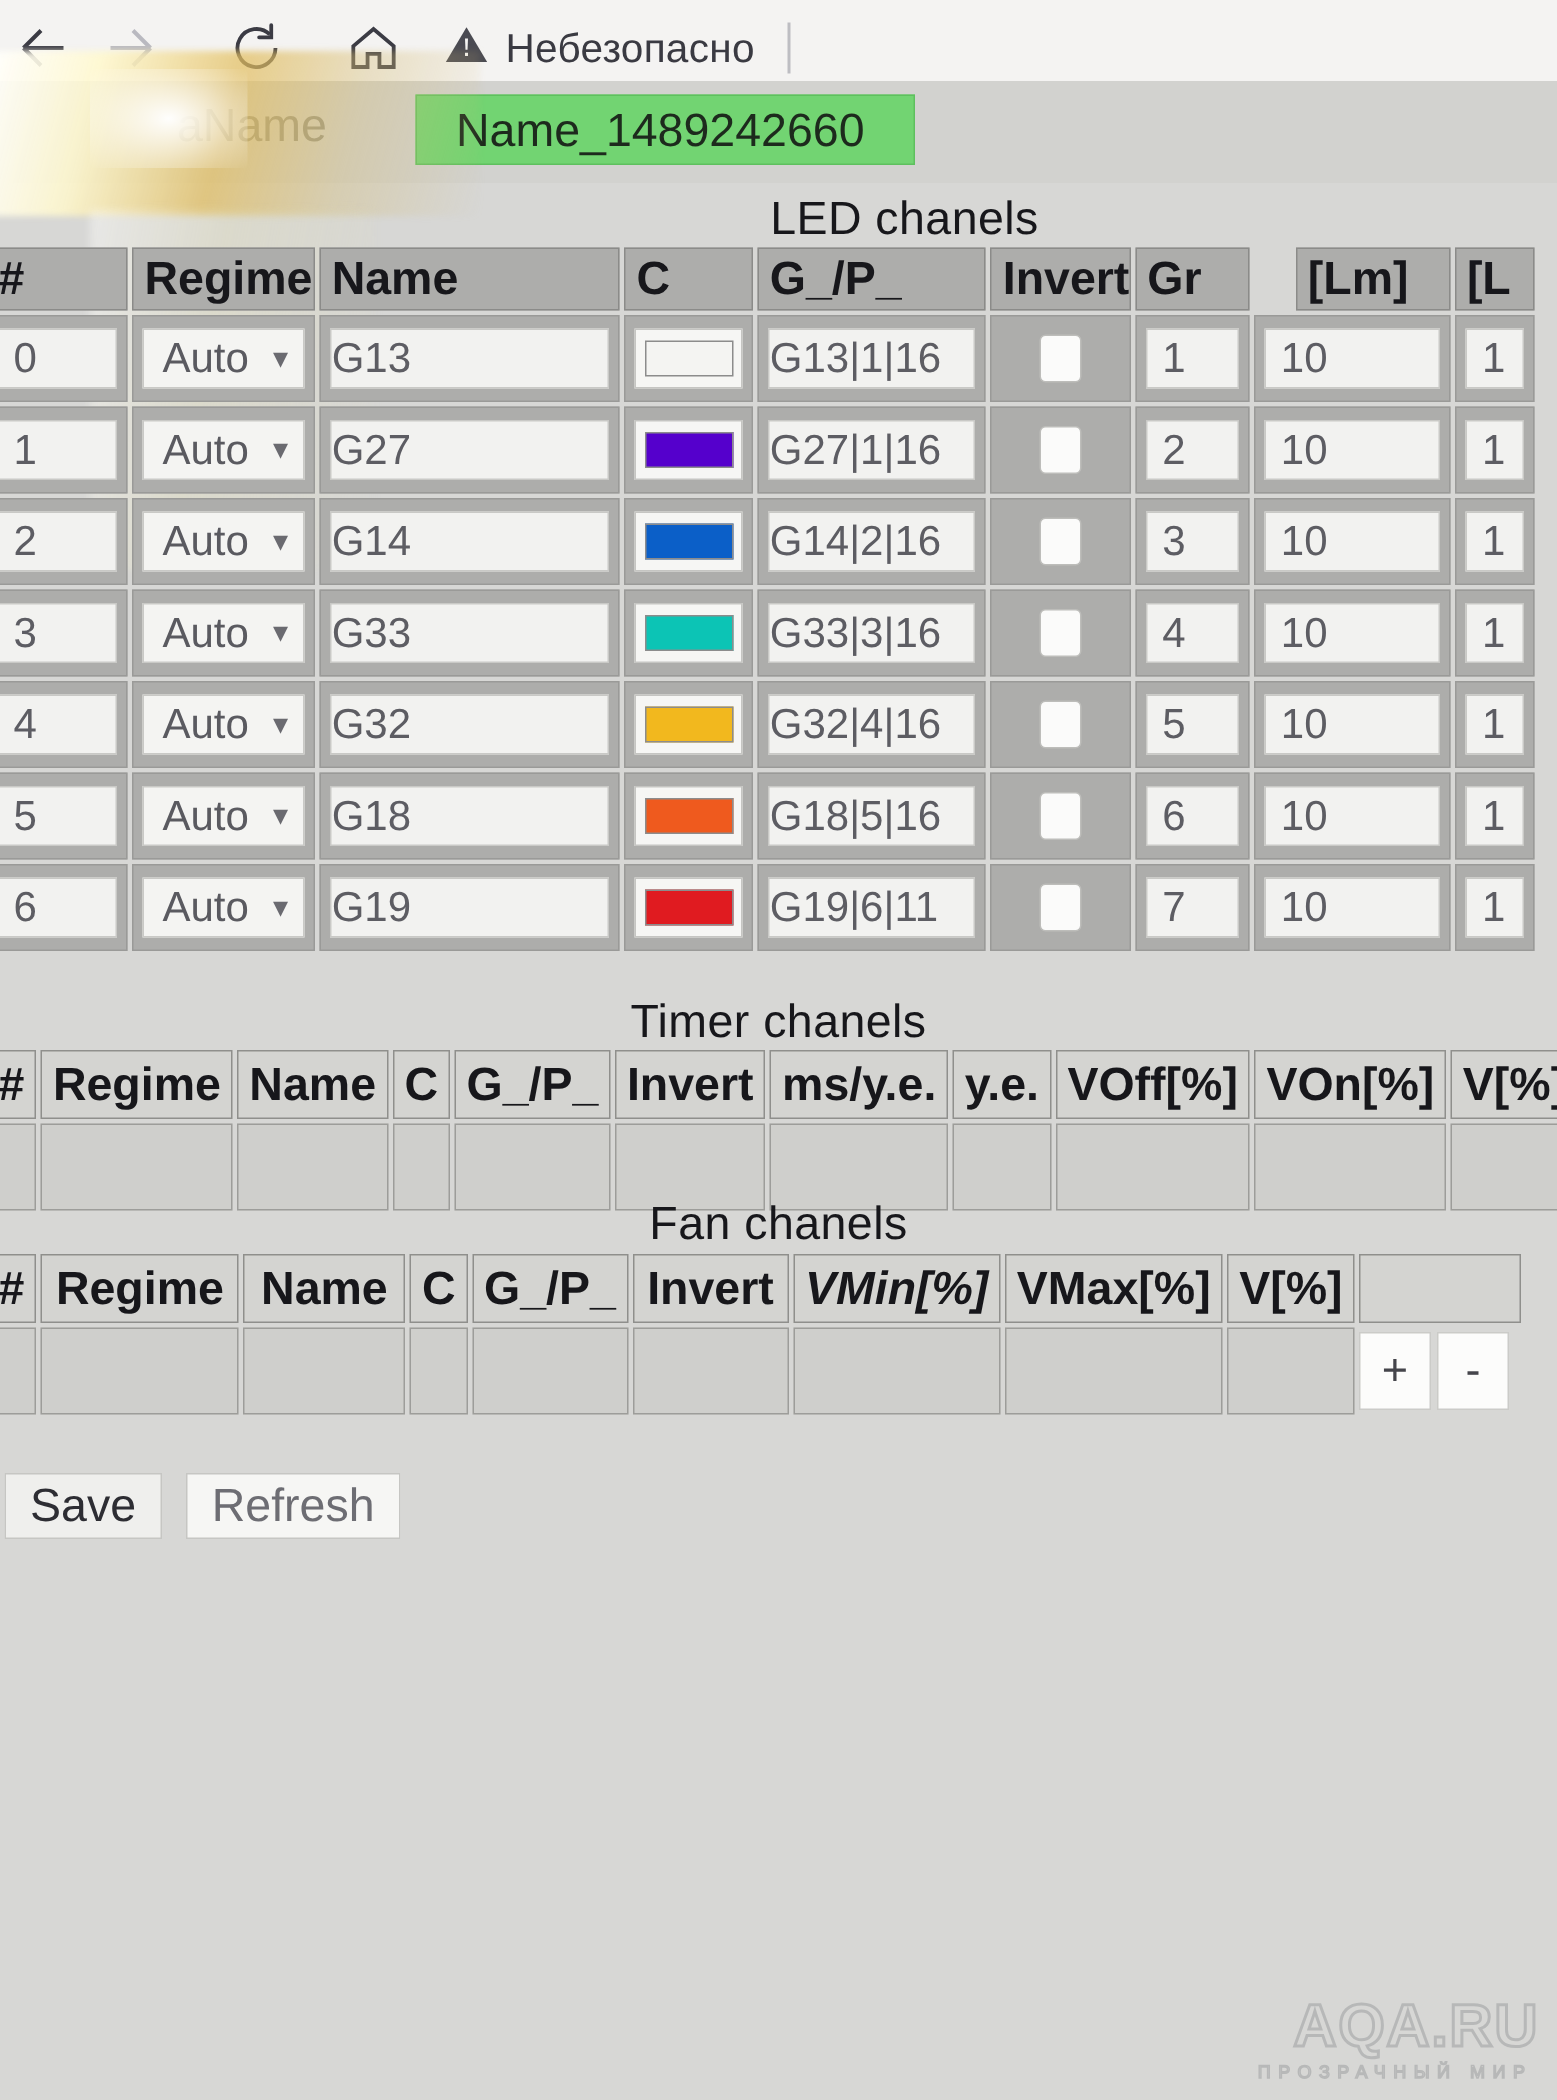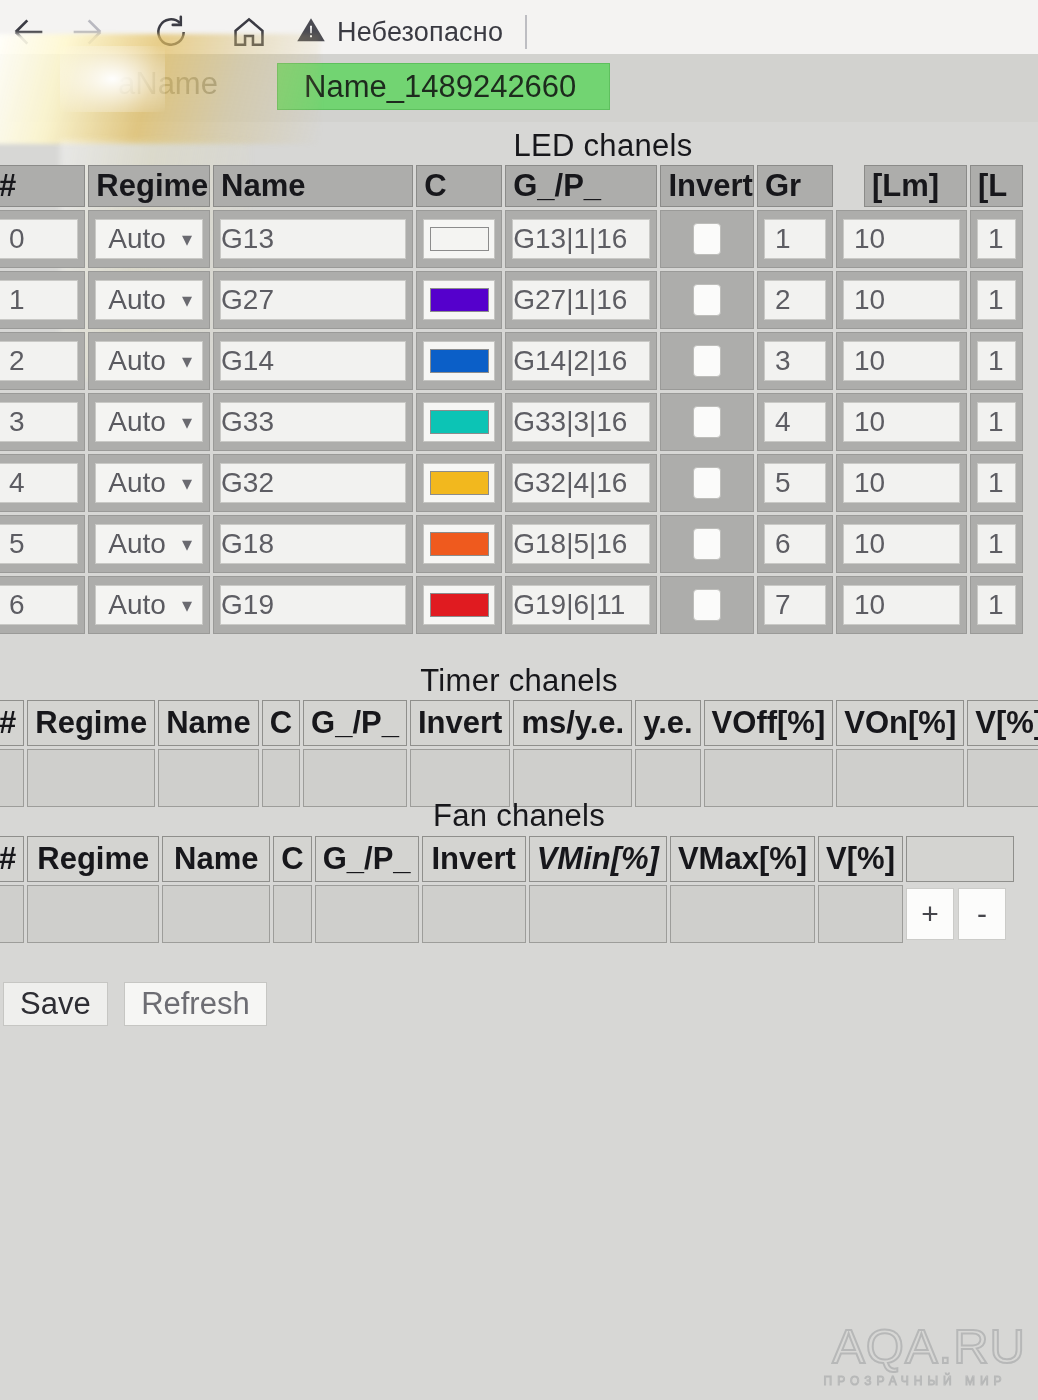--- a/index.html
+++ b/index.html
@@ -161,21 +161,21 @@
     font-size:31px;color:#2d2d33;padding:0 16px;margin-right:12px;
   }
   .btn.secondary{color:#6d6d73;background:#f6f6f4;}
 
   
   .watermark{
     position:absolute;right:12px;bottom:12px;
     text-align:center;opacity:.30;pointer-events:none;
   }
   .wm-main{
-    font-size:49px;font-weight:normal;letter-spacing:1px;
+    font-size:40px;font-weight:bold;letter-spacing:1px;
     color:transparent;-webkit-text-stroke:2px #6f7377;
     line-height:1;
     margin-left:28px;
   }
   .wm-sub{
     font-size:12px;letter-spacing:5px;
     color:transparent;-webkit-text-stroke:1px #6f7377;
     margin-top:3px;
   }
 </style>

